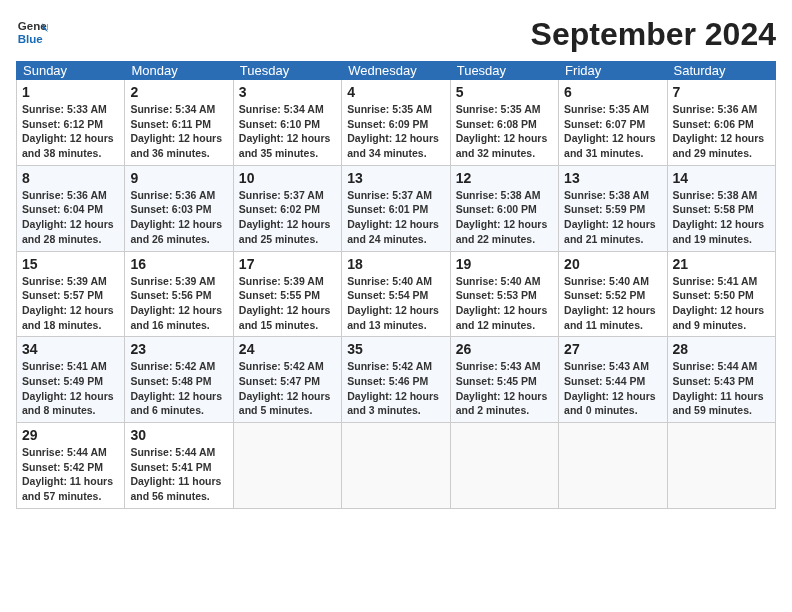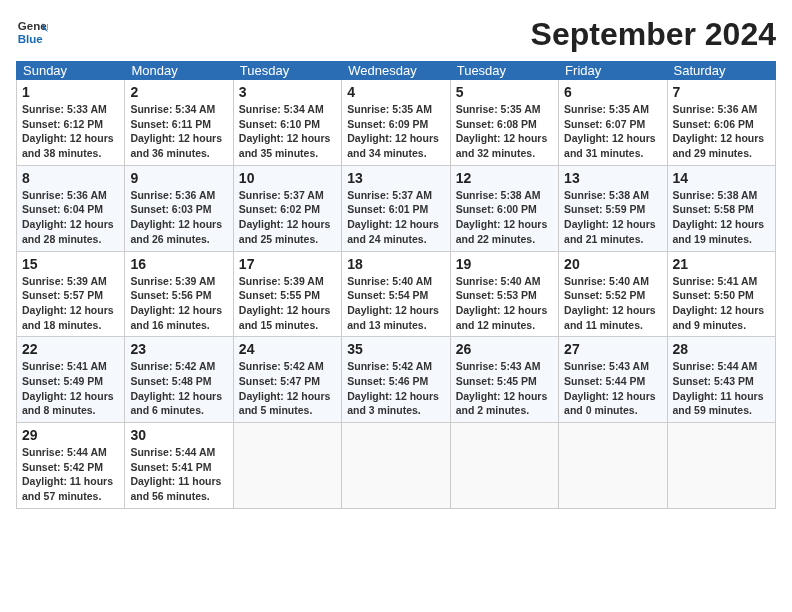--- a/index.html
+++ b/index.html
@@ -277,21 +277,21 @@
         <span class="day-number">21</span>
         <div class="day-info">
           Sunrise: 5:41 AM<br>
           Sunset: 5:50 PM<br>
           Daylight: 12 hours and 9 minutes.
         </div>
       </td>
       </tr>
       <tr>
         <td>
-        <span class="day-number">22</span>
+        <span class="day-number">34</span>
         <div class="day-info">
           Sunrise: 5:41 AM<br>
           Sunset: 5:49 PM<br>
           Daylight: 12 hours and 8 minutes.
         </div>
       </td>
         <td>
         <span class="day-number">23</span>
         <div class="day-info">
           Sunrise: 5:42 AM<br>

